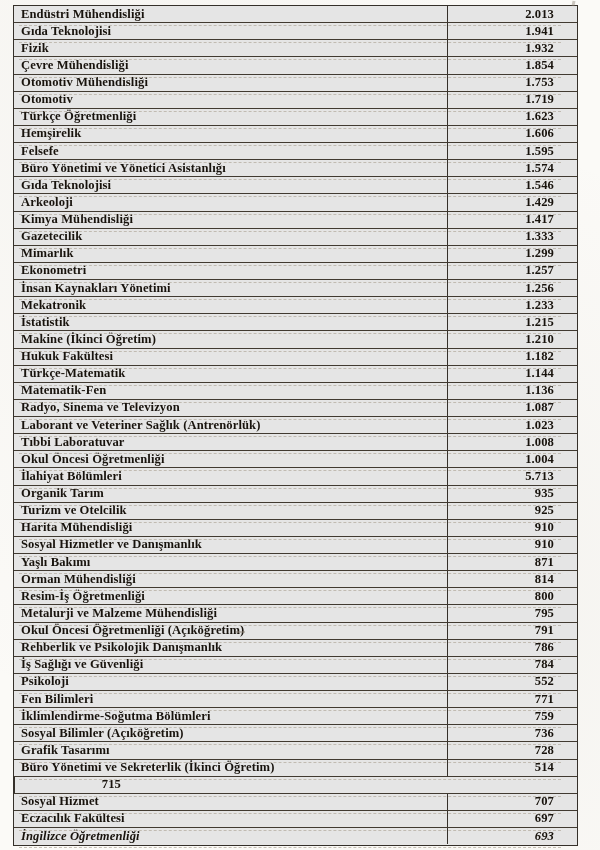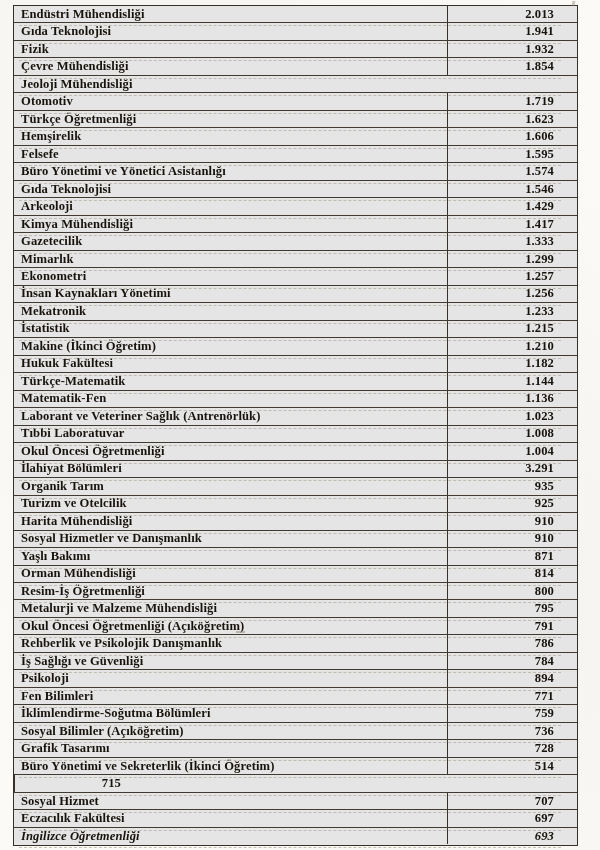--- a/index.html
+++ b/index.html
@@ -108,21 +108,22 @@
     </div>
     <div class="row">
       <div class="cell name">Fizik</div>
       <div class="cell value">1.932</div>
     </div>
     <div class="row">
       <div class="cell name">Çevre Mühendisliği</div>
       <div class="cell value">1.854</div>
     </div>
     <div class="row">
-      <div class="cell name">Jeoloji Mühendisliği</div>
+      <div class="cell name">Otomotiv Mühendisliği</div>
+      <div class="cell value">1.753</div>
     </div>
     <div class="row">
       <div class="cell name">Otomotiv</div>
       <div class="cell value">1.719</div>
     </div>
     <div class="row">
       <div class="cell name">Türkçe Öğretmenliği</div>
       <div class="cell value">1.623</div>
     </div>
     <div class="row">
@@ -183,34 +184,38 @@
     </div>
     <div class="row">
       <div class="cell name">Türkçe-Matematik</div>
       <div class="cell value">1.144</div>
     </div>
     <div class="row">
       <div class="cell name">Matematik-Fen</div>
       <div class="cell value">1.136</div>
     </div>
     <div class="row">
+      <div class="cell name">Radyo, Sinema ve Televizyon</div>
+      <div class="cell value">1.087</div>
+    </div>
+    <div class="row">
       <div class="cell name">Laborant ve Veteriner Sağlık (Antrenörlük)</div>
       <div class="cell value">1.023</div>
     </div>
     <div class="row">
       <div class="cell name">Tıbbi Laboratuvar</div>
       <div class="cell value">1.008</div>
     </div>
     <div class="row">
       <div class="cell name">Okul Öncesi Öğretmenliği</div>
       <div class="cell value">1.004</div>
     </div>
     <div class="row">
       <div class="cell name">İlahiyat Bölümleri</div>
-      <div class="cell value">3.291</div>
+      <div class="cell value">5.713</div>
     </div>
     <div class="row">
       <div class="cell name">Organik Tarım</div>
       <div class="cell value">935</div>
     </div>
     <div class="row">
       <div class="cell name">Turizm ve Otelcilik</div>
       <div class="cell value">925</div>
     </div>
     <div class="row">
@@ -244,21 +249,21 @@
     <div class="row">
       <div class="cell name">Rehberlik ve Psikolojik Danışmanlık</div>
       <div class="cell value">786</div>
     </div>
     <div class="row">
       <div class="cell name">İş Sağlığı ve Güvenliği</div>
       <div class="cell value">784</div>
     </div>
     <div class="row">
       <div class="cell name">Psikoloji</div>
-      <div class="cell value">894</div>
+      <div class="cell value">552</div>
     </div>
     <div class="row">
       <div class="cell name">Fen Bilimleri</div>
       <div class="cell value">771</div>
     </div>
     <div class="row">
       <div class="cell name">İklimlendirme-Soğutma Bölümleri</div>
       <div class="cell value">759</div>
     </div>
     <div class="row">

